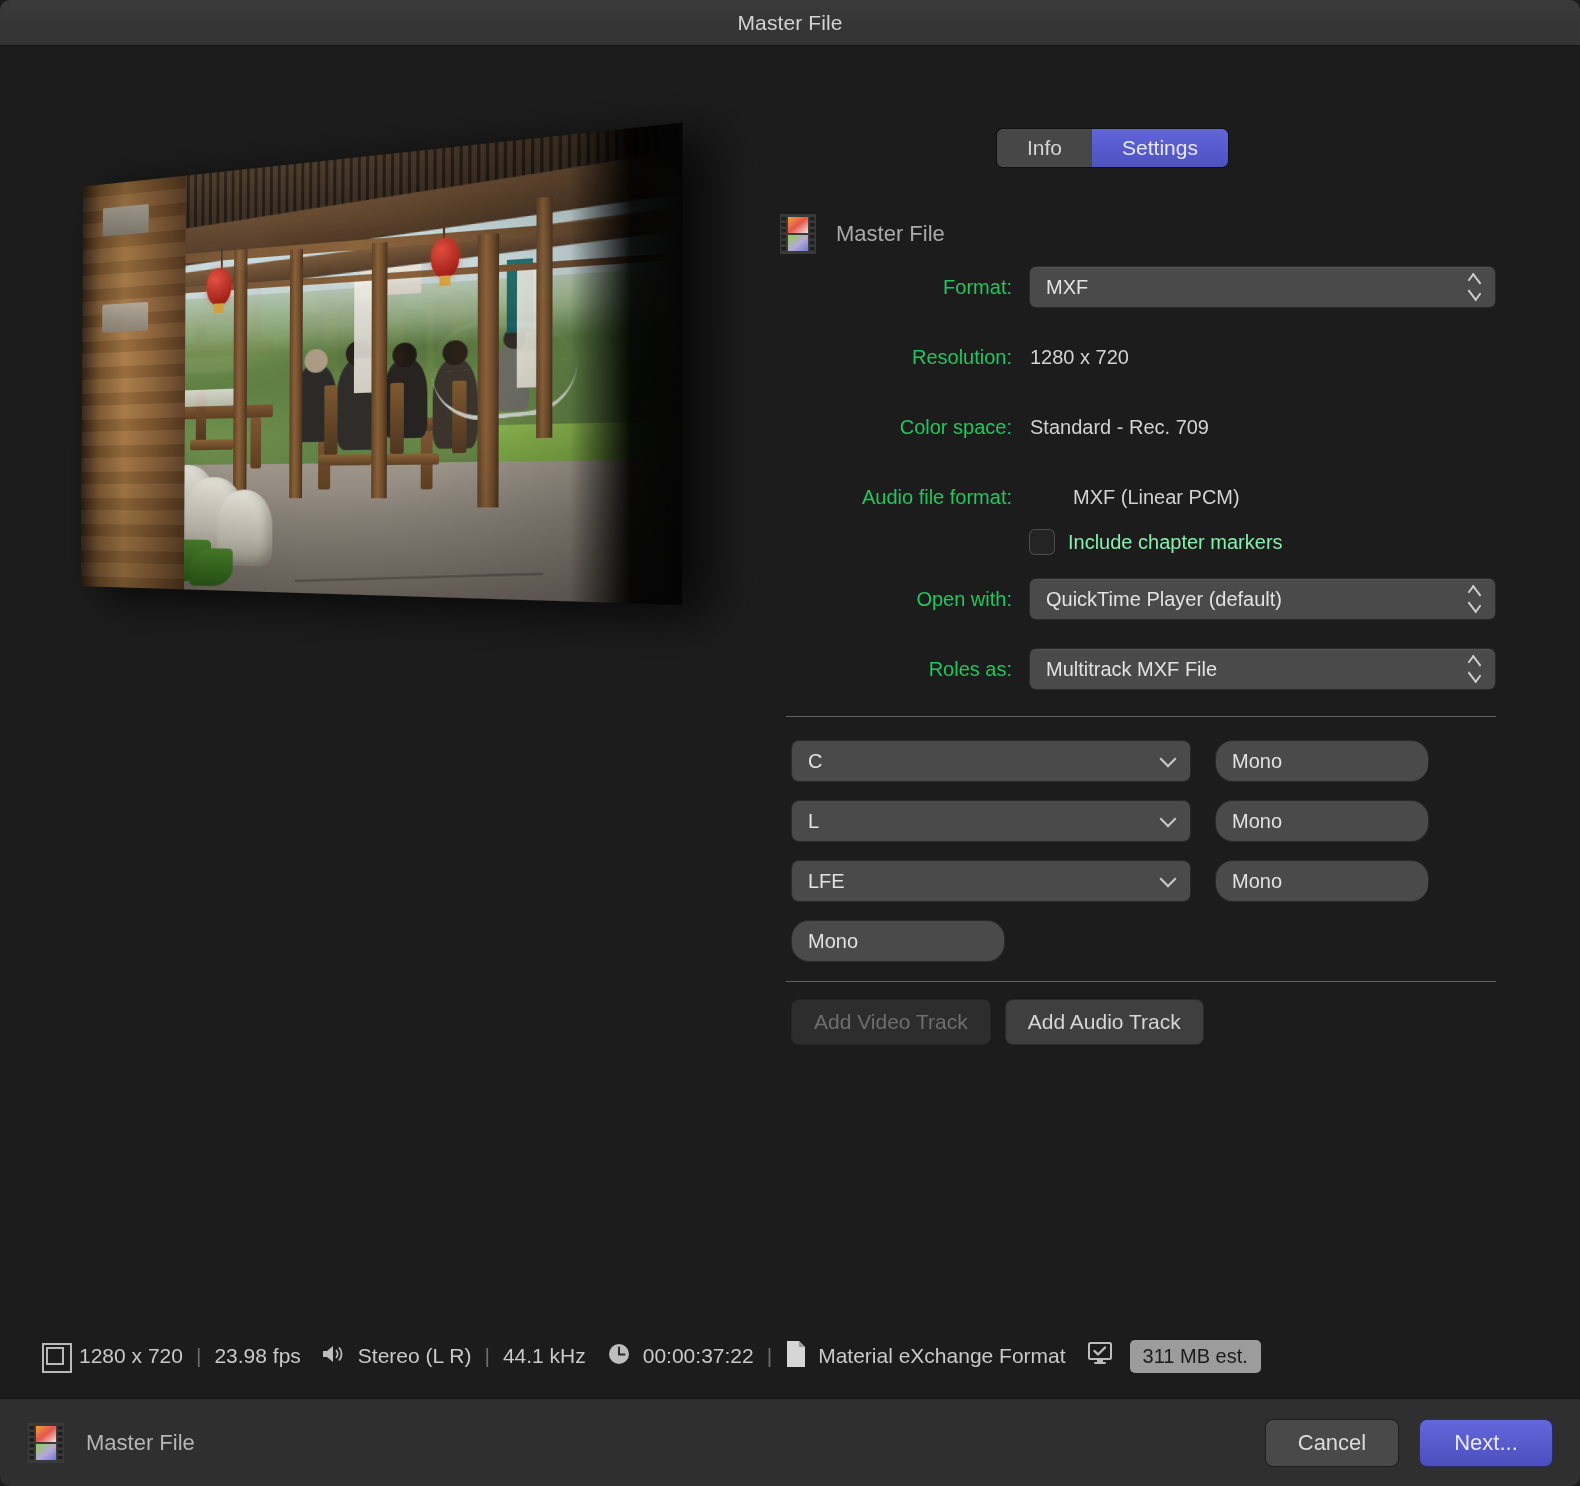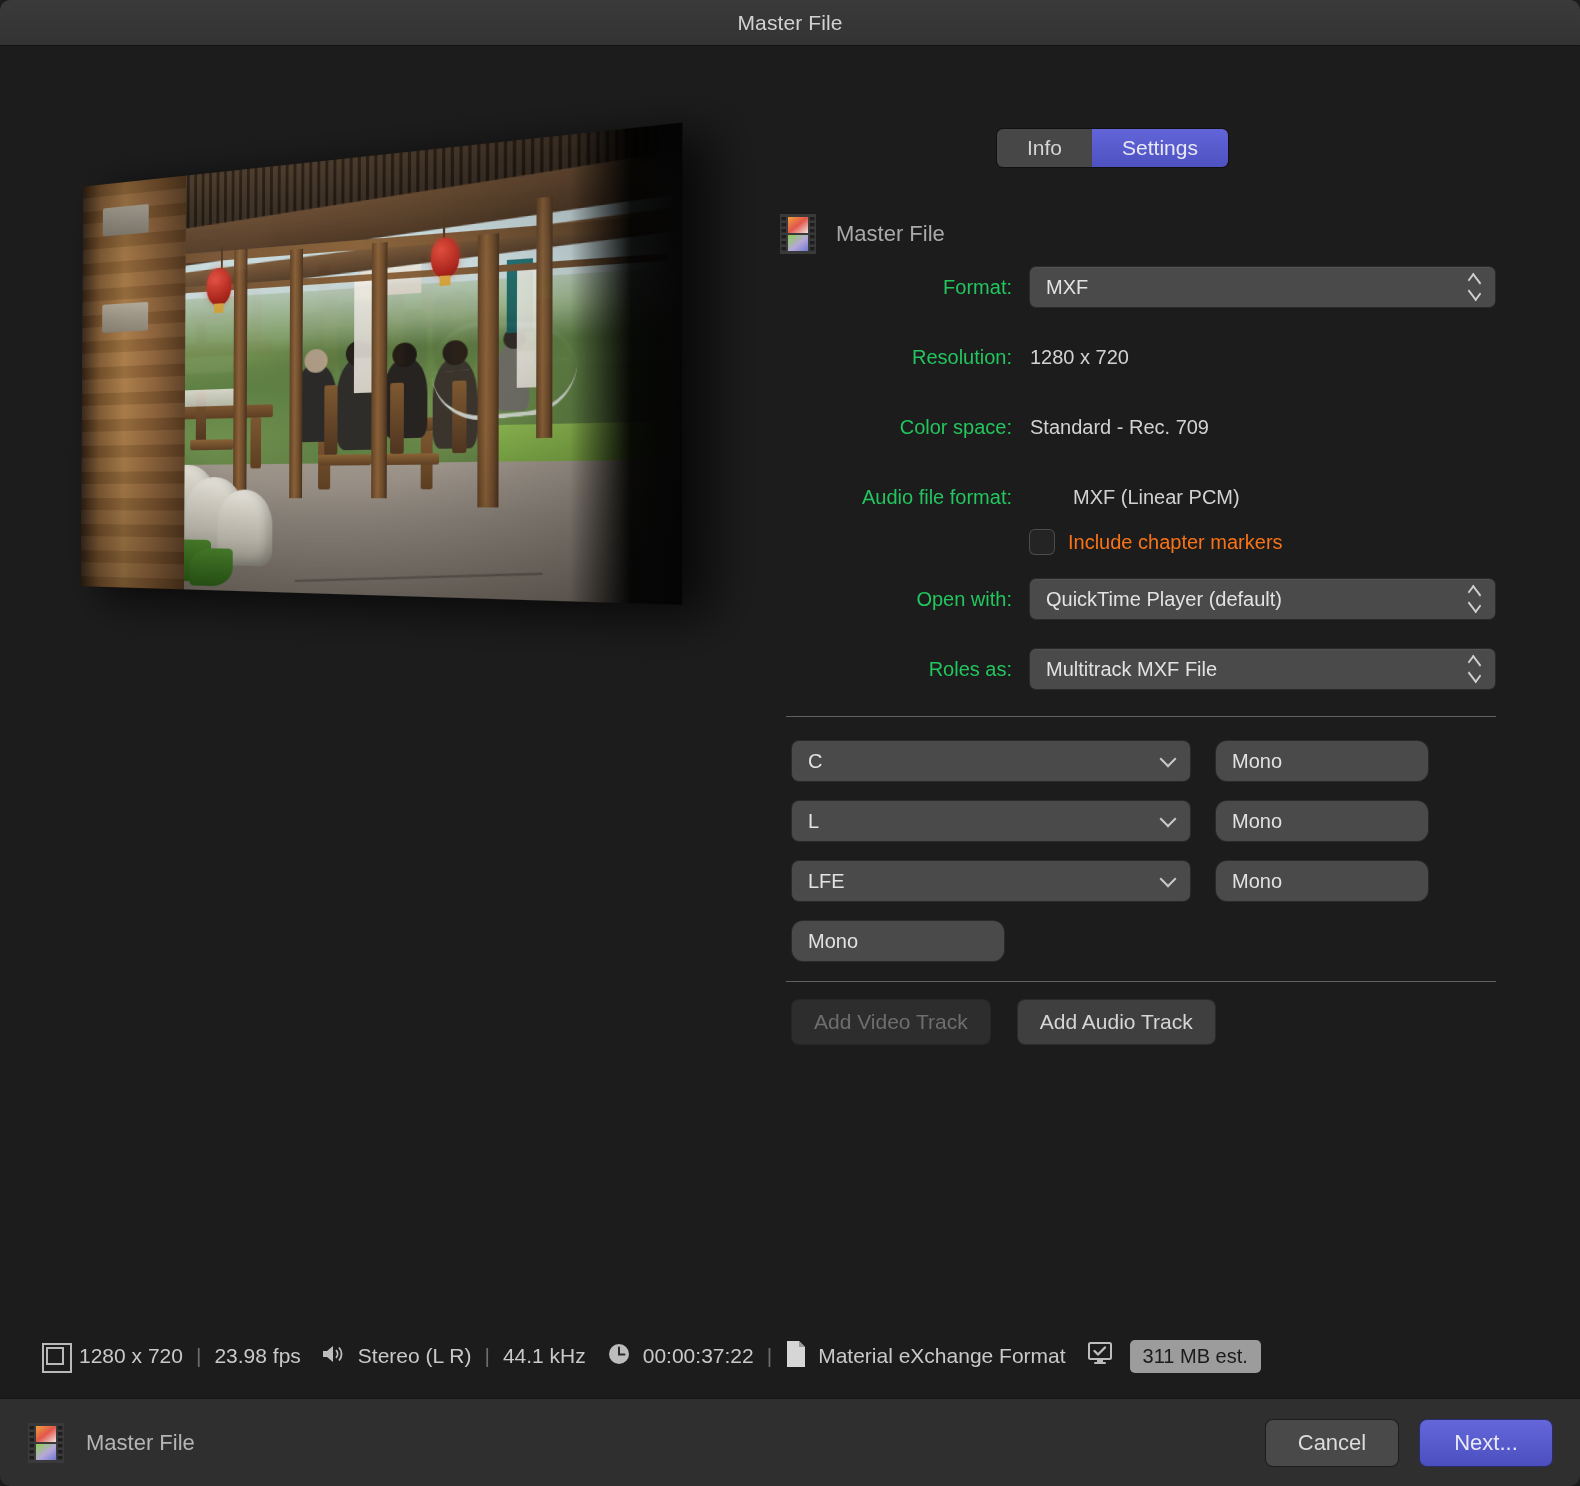--- a/index.html
+++ b/index.html
@@ -180,48 +180,48 @@
   }
   .popup .stepper::before { top: 2px; transform: rotate(45deg) skew(8deg,8deg); }
   .popup .stepper::after  { bottom: 2px; transform: rotate(225deg) skew(8deg,8deg); }
 
   .checkrow { display: flex; align-items: center; margin-bottom: 20px; }
   .checkbox {
     width: 24px; height: 24px; border-radius: 5px;
     background: #242424; box-shadow: 0 0 0 1px #4c4c4c;
     margin-right: 14px; flex: 0 0 24px;
   }
-  .checklabel { font-size: 20px; color: #f97316; }
+  .checklabel { font-size: 20px; color: #86efac; }
 
   .divider { height: 1px; background: #9a9a9a; margin: 22px 0 24px 6px; width: 710px; opacity: .55; }
 
   
   .rolerow { display: flex; align-items: center; gap: 26px; margin-bottom: 20px; padding-left: 12px; }
   .rolepop {
     position: relative; width: 398px; height: 40px;
     background: #4a4a4a; border-radius: 7px;
     box-shadow: 0 0 0 1px #2a2a2a;
     display: flex; align-items: center; padding: 0 40px 0 16px;
     font-size: 20px; color: #e2e2e2; cursor: default;
   }
   .chev {
     position: absolute; right: 16px; top: 50%;
     width: 12px; height: 12px; margin-top: -8px;
     border-left: 2.5px solid #c9c9c9; border-bottom: 2.5px solid #c9c9c9;
     transform: rotate(-45deg);
   }
   .monopop {
     position: relative; width: 212px; height: 40px;
-    background: #4a4a4a; border-radius: 11px;
+    background: #4a4a4a; border-radius: 17px;
     box-shadow: 0 0 0 1px #2a2a2a;
     display: flex; align-items: center; padding: 0 40px 0 16px;
     font-size: 20px; color: #e2e2e2; cursor: default;
   }
 
-  .btnrow { display: flex; gap: 28px; padding-left: 12px; margin-top: 6px; }
+  .btnrow { display: flex; gap: 16px; padding-left: 12px; margin-top: 6px; }
   .trackbtn {
     height: 44px; padding: 0 22px; border-radius: 7px;
     display: flex; align-items: center; justify-content: center;
     font-size: 21px; background: #3f3f3f; color: #d6d6d6;
     box-shadow: 0 0 0 1px #2b2b2b; cursor: default;
   }
   .trackbtn.disabled { background: #2d2d2d; color: #6e6e6e; box-shadow: 0 0 0 1px #262626; }
 
   
   .statusbar {

